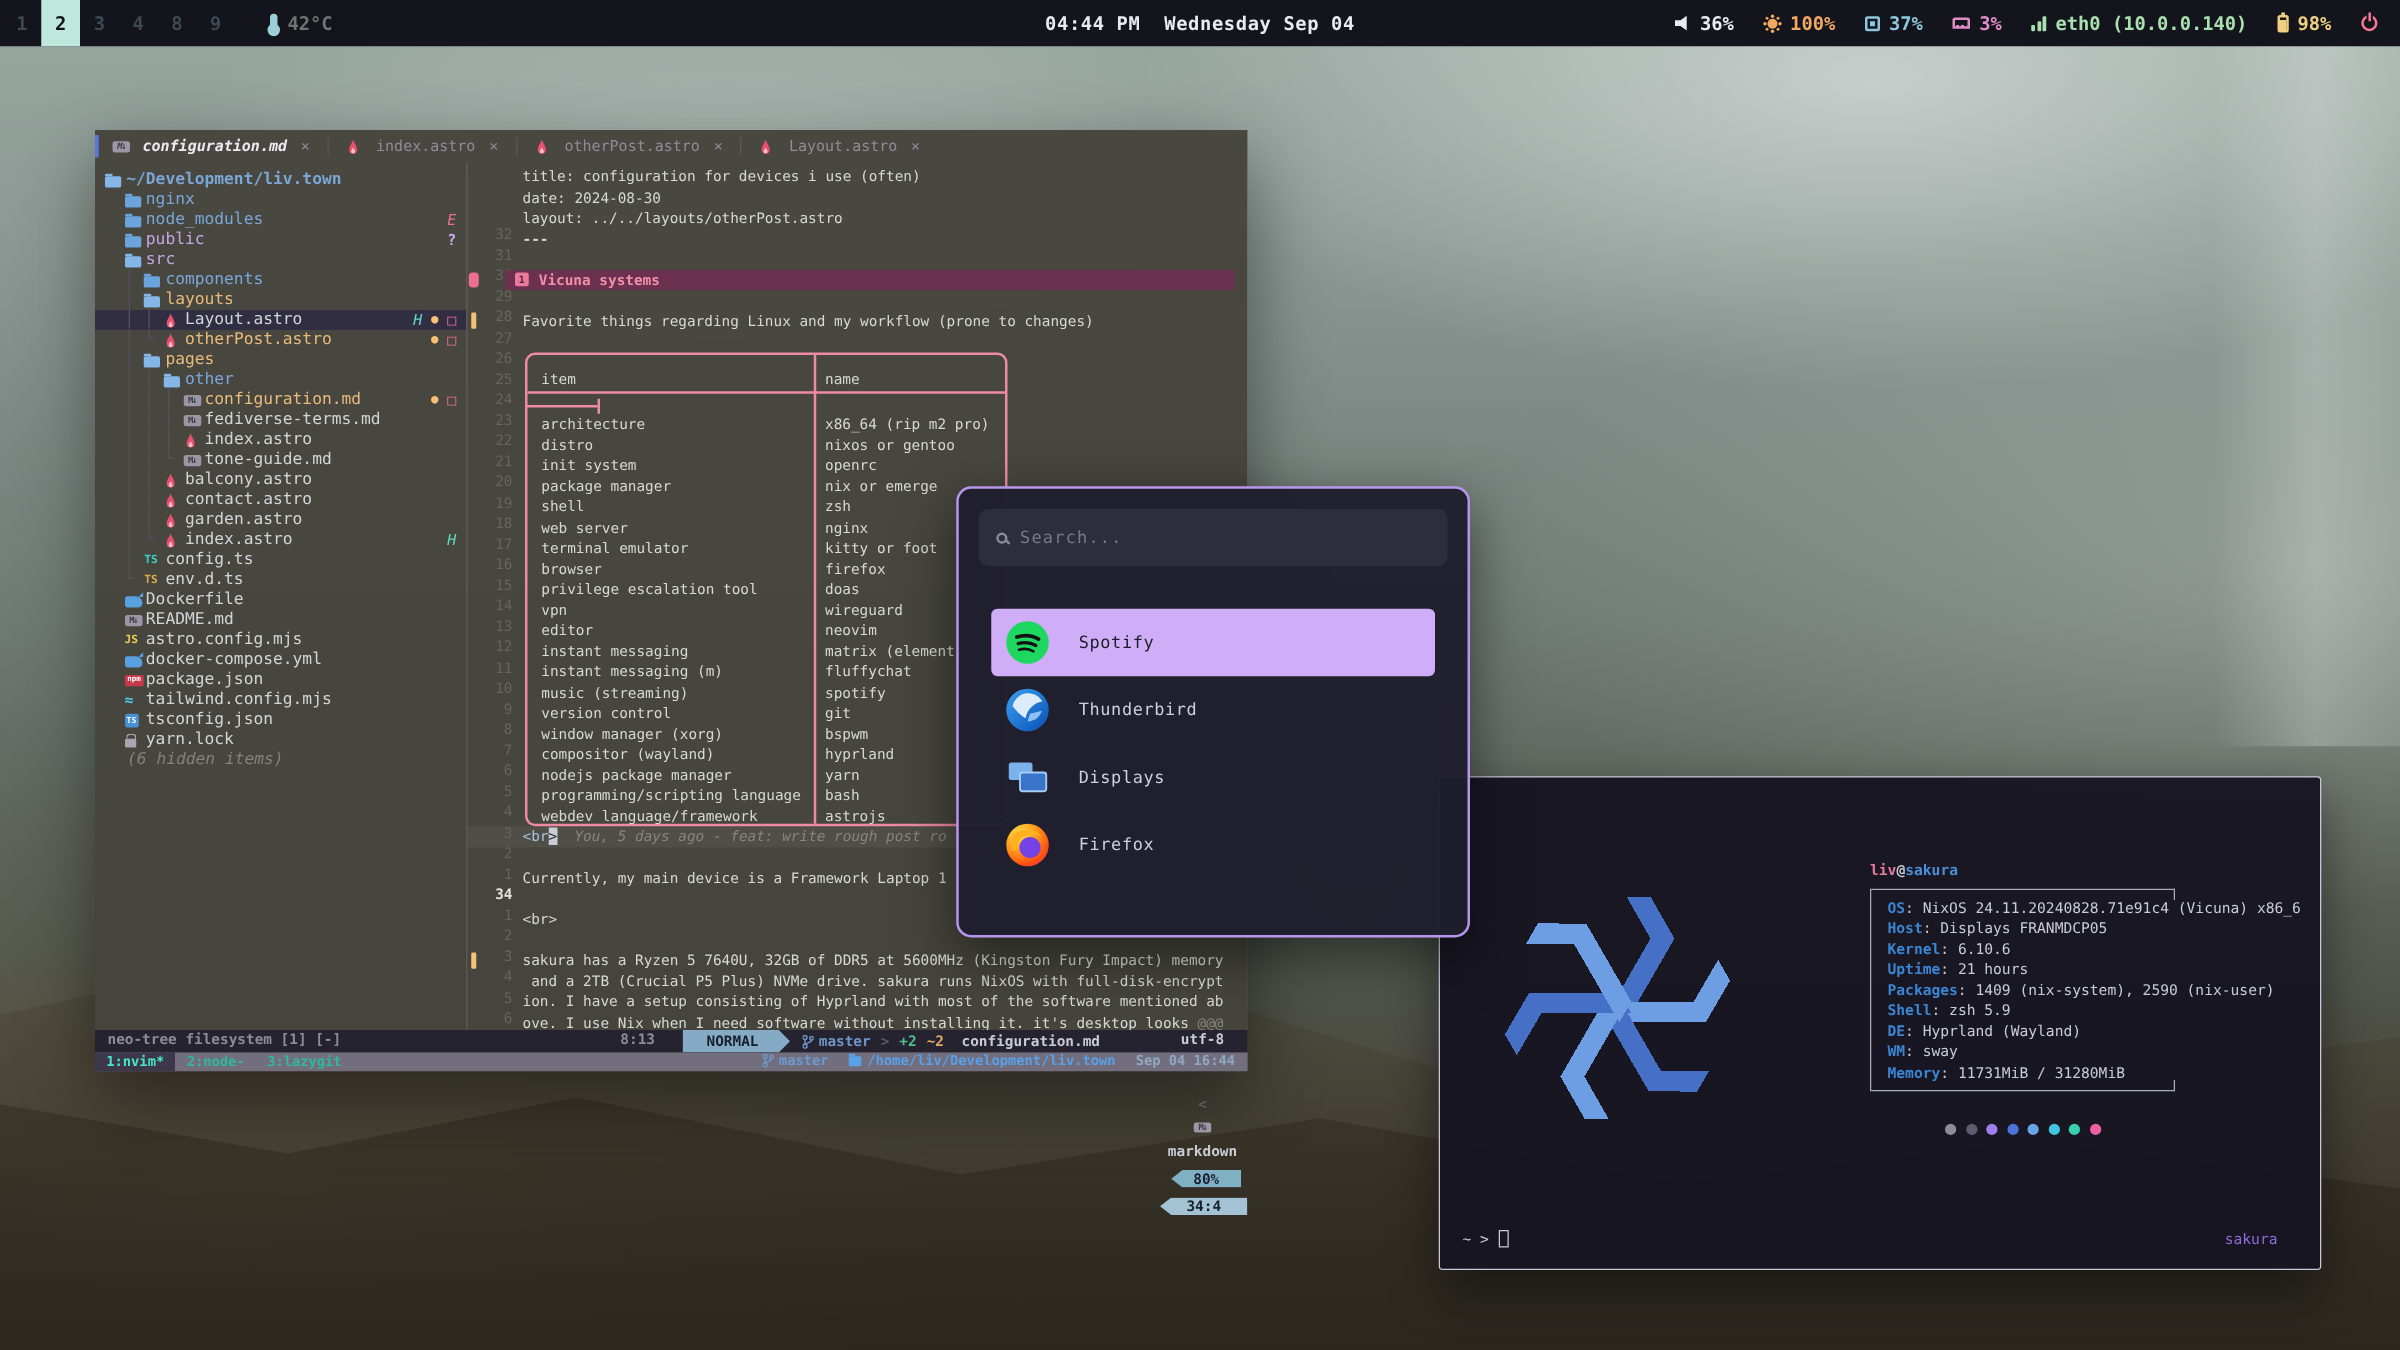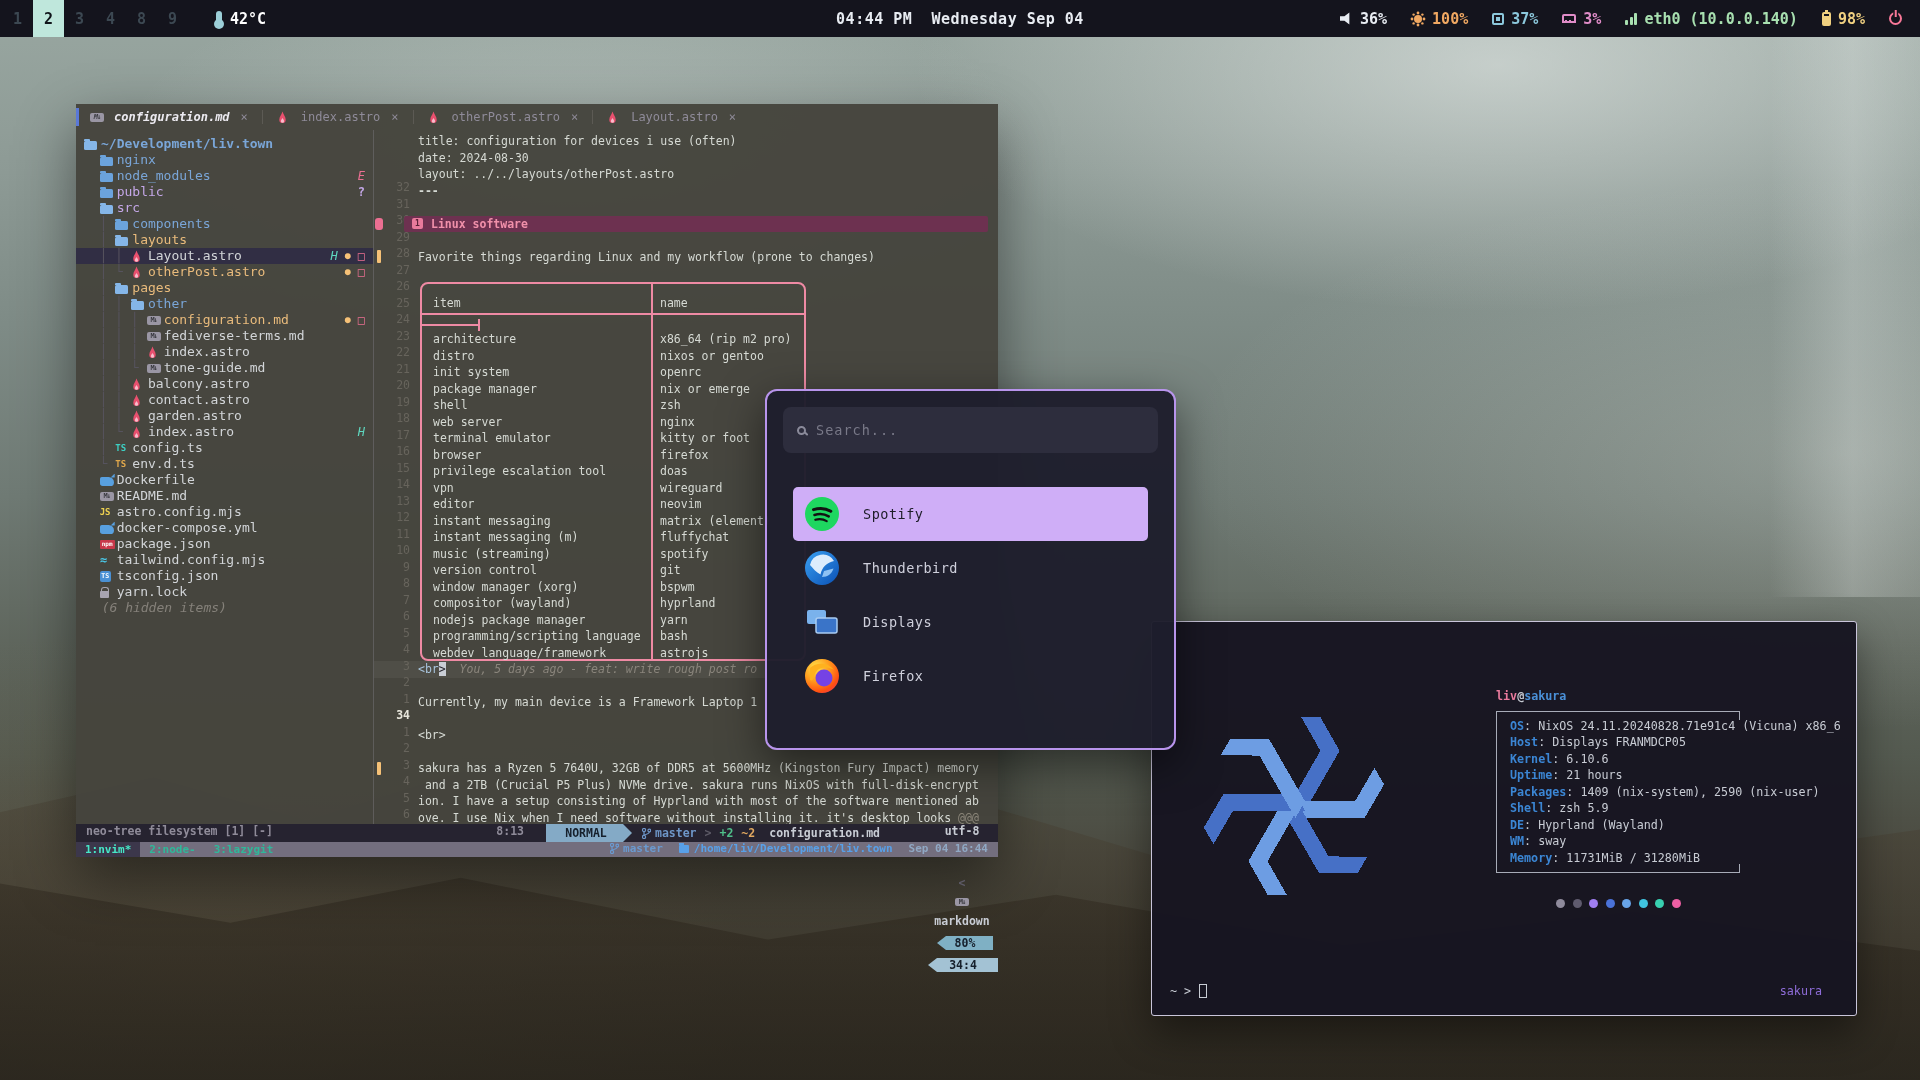--- a/index.html
+++ b/index.html
@@ -21,21 +21,21 @@
     clip-path:polygon(0 30%,12% 44%,24% 28%,40% 50%,55% 34%,70% 52%,85% 40%,100% 54%,100% 100%,0 100%); }
   .lightband { position:absolute; top:37px; right:0; width:150px; height:560px;
     background:linear-gradient(90deg, transparent, rgba(235,240,238,.28) 55%, rgba(222,228,224,.18)); pointer-events:none; }
 
   
   .topbar { position:absolute; top:0; left:0; width:1920px; height:37px; background:#14141d;
     display:flex; align-items:center; z-index:60; color:#e8ecf2; font-size:15px; font-weight:bold; }
   .ws { display:flex; height:100%; margin-left:2px; }
   .ws-item { width:31px; height:100%; display:flex; align-items:center; justify-content:center; color:#3c4852; cursor:default; }
   .ws-item.active { background:#bfe7dc; color:#10141a; }
-  .temp { display:flex; align-items:center; gap:8px; color:#ffffff; margin-left:28px; }
+  .temp { display:flex; align-items:center; gap:8px; color:#737373; margin-left:28px; }
   .therm { position:relative; width:6px; height:16px; background:#9ccfd8; border-radius:3px; display:inline-block; }
   .therm::after { content:""; position:absolute; left:-2px; bottom:-2px; width:10px; height:10px; background:#9ccfd8; border-radius:50%; }
   .clock { position:absolute; left:50%; transform:translateX(-50%); letter-spacing:.5px; white-space:pre; }
   .modules { margin-left:auto; display:flex; align-items:center; gap:24px; padding-right:18px; }
   .mod { display:flex; align-items:center; gap:7px; }
   .mod.vol { color:#e8ecf2; } .mod.bri { color:#f0a862; } .mod.cpu { color:#8cc8dc; }
   .mod.ram { color:#e08cc8; } .mod.net { color:#a8e0b0; } .mod.bat { color:#f0d080; }
   .spk { width:13px; height:13px; background:#e8ecf2; clip-path:polygon(0 32%,34% 32%,72% 4%,72% 96%,34% 68%,0 68%); }
   .sun { position:relative; width:8px; height:8px; border-radius:50%; background:#f0a862;
     box-shadow:0 -6px 0 -2.6px #f0a862,0 6px 0 -2.6px #f0a862,6px 0 0 -2.6px #f0a862,-6px 0 0 -2.6px #f0a862,4.4px -4.4px 0 -2.8px #f0a862,-4.4px 4.4px 0 -2.8px #f0a862,4.4px 4.4px 0 -2.8px #f0a862,-4.4px -4.4px 0 -2.8px #f0a862; margin:0 3px; }
@@ -350,21 +350,21 @@
         <div class="titem"><span class="tpre">  </span><span class="ico"><span class="lockico"></span></span><span class="tname c-text">yarn.lock</span></div>
         <div class="titem"><span class="tpre">  </span><span class="ico" style="width: 2px;"></span><span class="tname c-hidden">(6 hidden items)</span></div>
       </div>
     <div class="edit">
       <div class="elines" id="elines">
           <div class="eline"><span class="sign"></span><span class="lnum">32</span><span class="ltxt ">title: configuration for devices i use (often)</span></div>
           <div class="eline"><span class="sign"></span><span class="lnum">31</span><span class="ltxt ">date: 2024-08-30</span></div>
           <div class="eline"><span class="sign"></span><span class="lnum">30</span><span class="ltxt ">layout: ../../layouts/otherPost.astro</span></div>
           <div class="eline"><span class="sign"></span><span class="lnum">29</span><span class="ltxt t-pink">---</span></div>
           <div class="eline"><span class="sign"></span><span class="lnum">28</span><span class="ltxt "></span></div>
-          <div class="eline"><span class="sign"><span class="sgn-pink"></span></span><span class="lnum">27</span><span class="hbarline"><div class="hbar"><span class="hicon">1</span><span>Linux software</span></div></span></div>
+          <div class="eline"><span class="sign"><span class="sgn-pink"></span></span><span class="lnum">27</span><span class="hbarline"><div class="hbar"><span class="hicon">1</span><span>Vicuna systems</span></div></span></div>
           <div class="eline"><span class="sign"></span><span class="lnum">26</span><span class="ltxt "></span></div>
           <div class="eline"><span class="sign"><span class="sgn-gold"></span></span><span class="lnum">25</span><span class="ltxt ">Favorite things regarding Linux and my workflow (prone to changes)</span></div>
           <div class="eline"><span class="sign"></span><span class="lnum">24</span><span class="ltxt "></span></div>
           <div class="eline"><span class="sign"></span><span class="lnum">23</span><span class="ltxt "></span></div>
           <div class="eline"><span class="sign"></span><span class="lnum">22</span><span class="ltxt "></span></div>
           <div class="eline"><span class="sign"></span><span class="lnum">21</span><span class="ltxt "></span></div>
           <div class="eline"><span class="sign"></span><span class="lnum">20</span><span class="ltxt "></span></div>
           <div class="eline"><span class="sign"></span><span class="lnum">19</span><span class="ltxt "></span></div>
           <div class="eline"><span class="sign"></span><span class="lnum">18</span><span class="ltxt "></span></div>
           <div class="eline"><span class="sign"></span><span class="lnum">17</span><span class="ltxt "></span></div>

